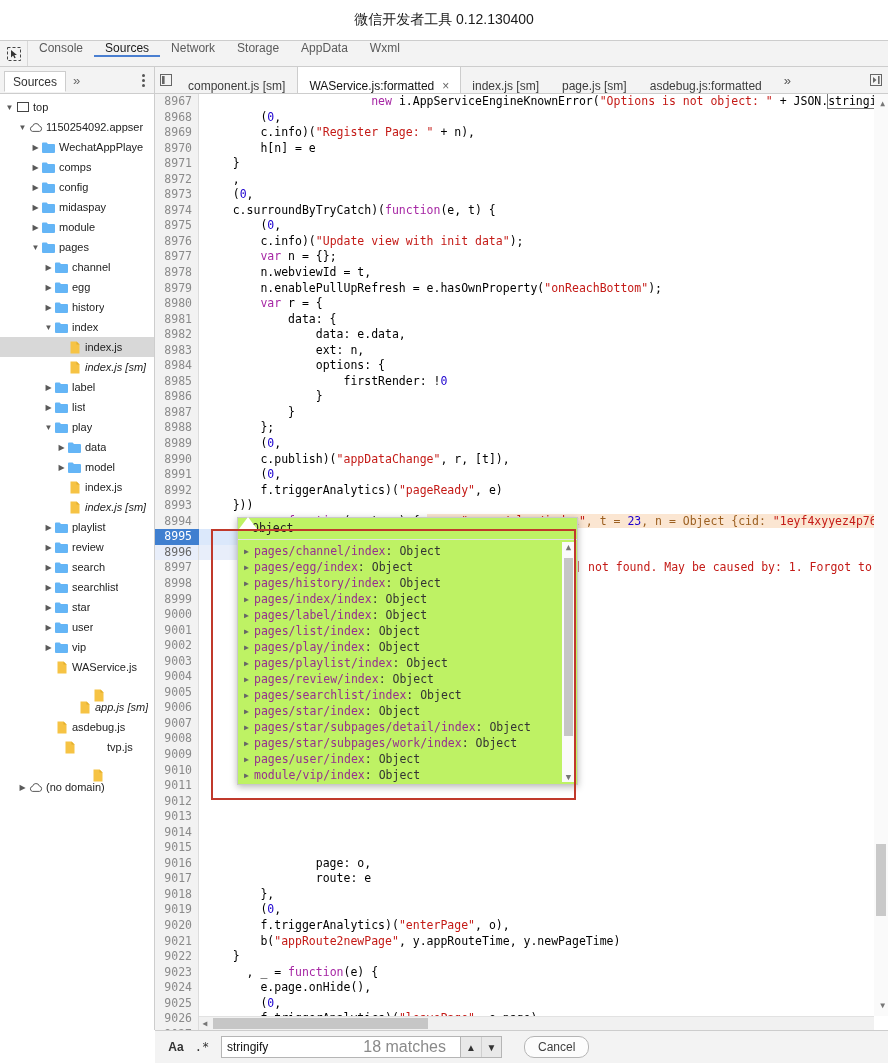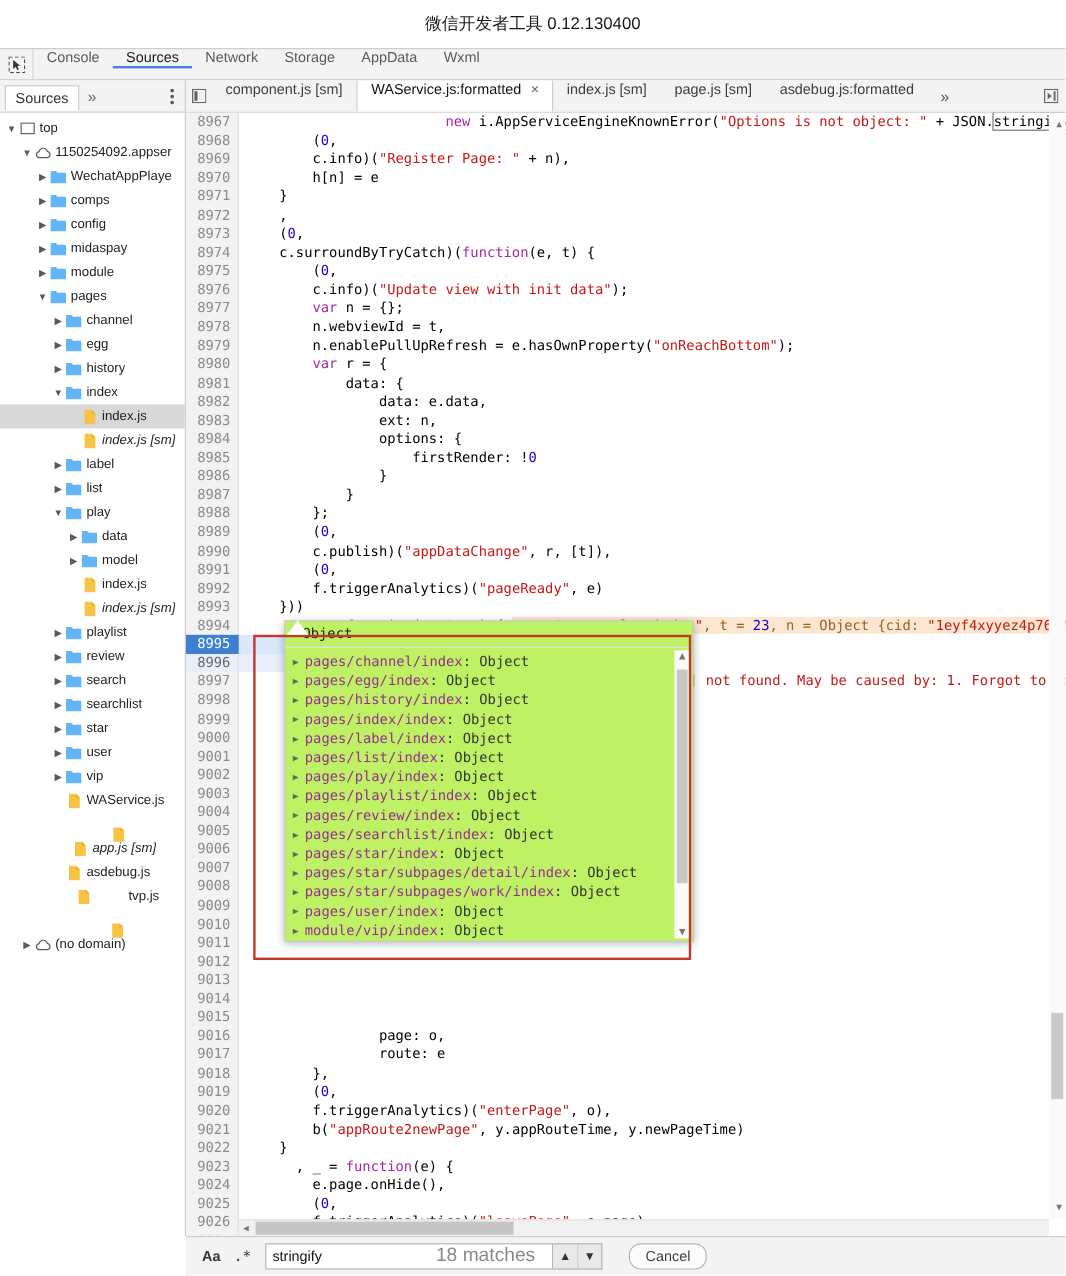--- a/index.html
+++ b/index.html
@@ -89,21 +89,21 @@
     overflow: hidden;
     background: #f3f3f3;
   }
   .tabbar-arrow {
     width: 22px;
     display: flex; align-items: center; justify-content: center;
     color: #555;
   }
   .ed-tab {
     padding: 0 11px;
-    display: flex; align-items: flex-start;
+    display: flex; align-items: flex-end;
     color: #3c3c3c; white-space: nowrap;
     border-right: 1px solid transparent;
   }
   .ed-tab.active {
     background: #ffffff;
     border-left: 1px solid #cdcdcd;
     border-right: 1px solid #cdcdcd;
     color: #111;
   }
   .ed-tab .close { margin-left: 8px; color: #666; font-size: 12px; }
@@ -674,21 +674,21 @@
       <div class="tree-row" style="padding-left: 45px; flex-direction: column;">
         <span class="tw empty">&nbsp;</span>
         <span class="tico">
           <svg width="10" height="13" viewBox="0 0 10 13">
             <path d="M0.5 .5 H6.5 L9.5 3.5 V12.5 H0.5 Z" fill="#f6c344"></path>
             <path d="M6.5 .5 L9.5 3.5 H6.5 Z" fill="#e0ad2c"></path>
           </svg>
         </span>
         <span class="tlabel">app.js</span>
       </div>
-      <div class="tree-row" style="padding-left: 48px;">
+      <div class="tree-row" style="padding-left: 66px;">
         <span class="tw empty">&nbsp;</span>
         <span class="tico">
           <svg width="10" height="13" viewBox="0 0 10 13">
             <path d="M0.5 .5 H6.5 L9.5 3.5 V12.5 H0.5 Z" fill="#f6c344"></path>
             <path d="M6.5 .5 L9.5 3.5 H6.5 Z" fill="#e0ad2c"></path>
           </svg>
         </span>
         <span class="tlabel italic">app.js [sm]</span>
       </div>
       <div class="tree-row" style="padding-left: 43px;">

